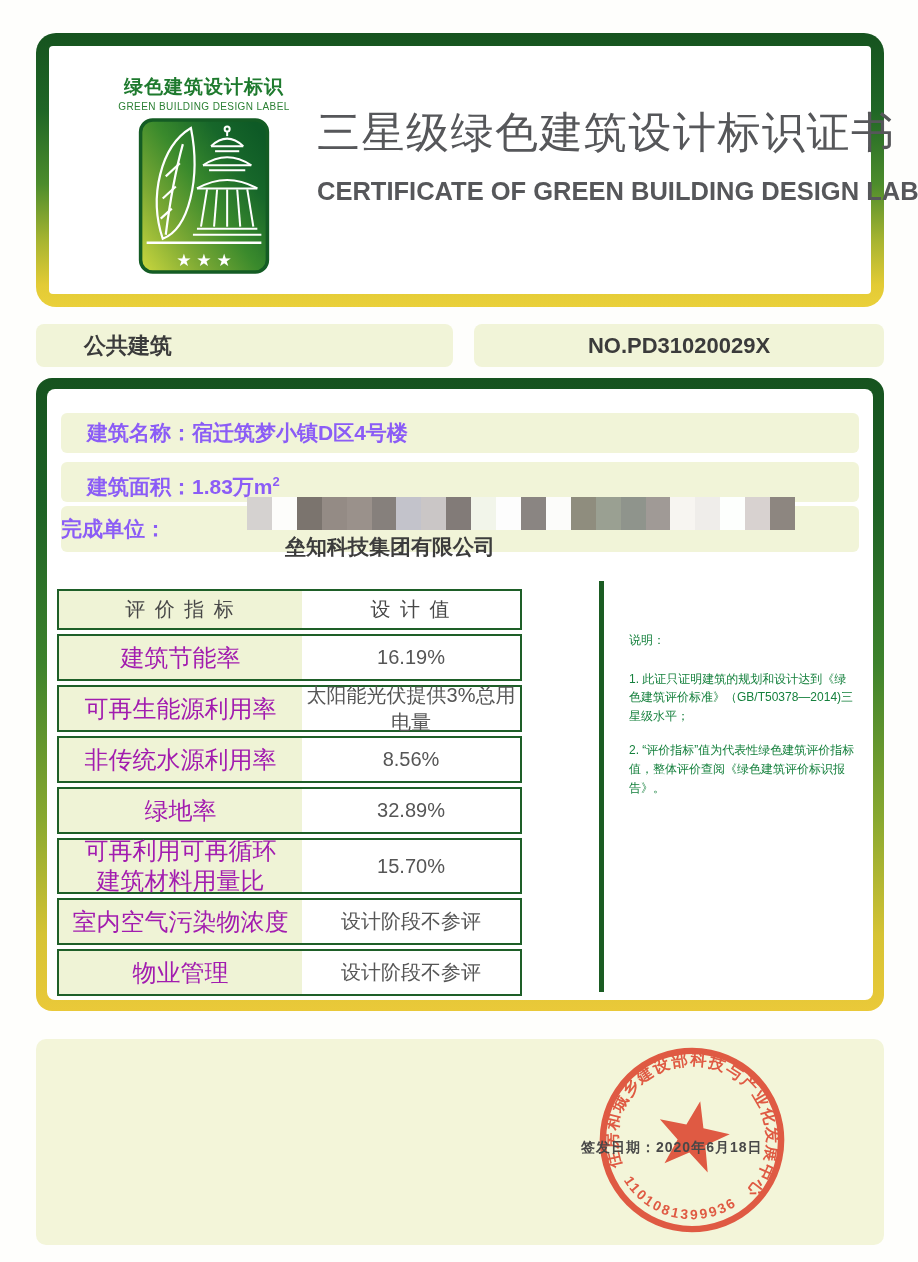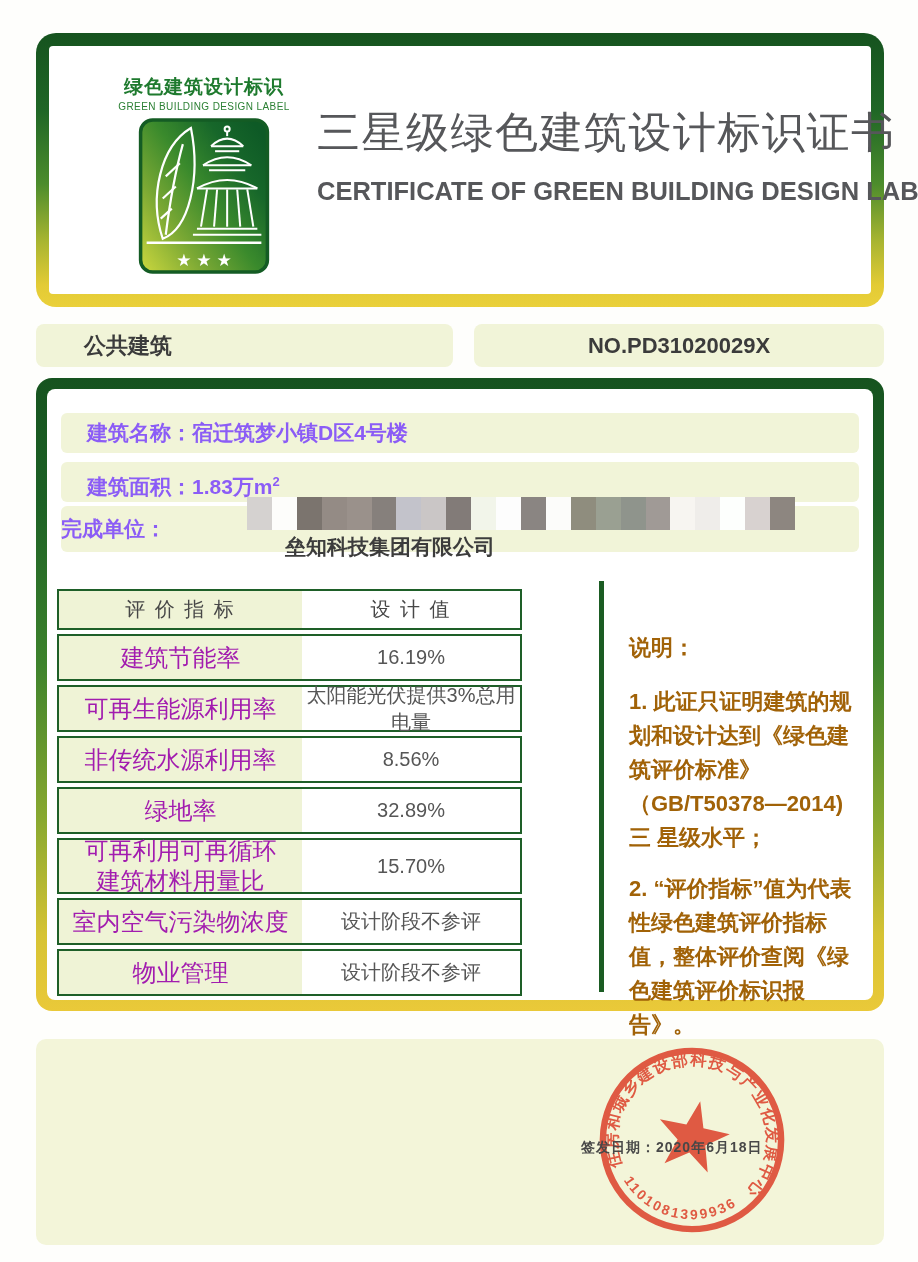--- a/index.html
+++ b/index.html
@@ -53,21 +53,21 @@
   .t-row.tall{ height:56px; }
   .t-cell-l{ width:243px; background:#eff3d6; display:flex; align-items:center; justify-content:center;
              font-size:24px; color:#a21caf; text-align:center; white-space:pre-line; line-height:1.25; }
   .t-cell-r{ flex:1; display:flex; align-items:center; justify-content:center;
              font-size:20px; color:#565656; text-align:center; }
   .t-row.head .t-cell-l, .t-row.head .t-cell-r{ font-size:20px; color:#474747; letter-spacing:2px; }
 
   .v-divider{ position:absolute; left:552px; top:192px; width:5px; height:411px; background:#1b5c23; }
 
   .notes-panel{ position:absolute; left:566px; top:192px; width:252px; padding:50px 8px 0 16px;
-                font-size:22px; color:#a16207; line-height:1.55;font-weight:bold; }
+                font-size:12px; color:#15803d; line-height:1.55; }
   .notes-title{ margin-bottom:20px; }
   .note-item{ margin-bottom:16px; }
 
   
   .bottom-card{ position:absolute; left:36px; top:1039px; width:848px; height:206px;
                 background:#f3f5d9; border-radius:10px; }
   .seal-svg{ position:absolute; left:557px; top:2px; opacity:.88; z-index:1; }
   .seal-text{ font-size:16.5px; letter-spacing:1.5px; font-weight:bold; }
   .seal-num{ font-size:14px; letter-spacing:2.5px; font-weight:bold; }
   .issue-date{ position:absolute; left:545px; top:100px; font-size:14px; font-weight:600;

